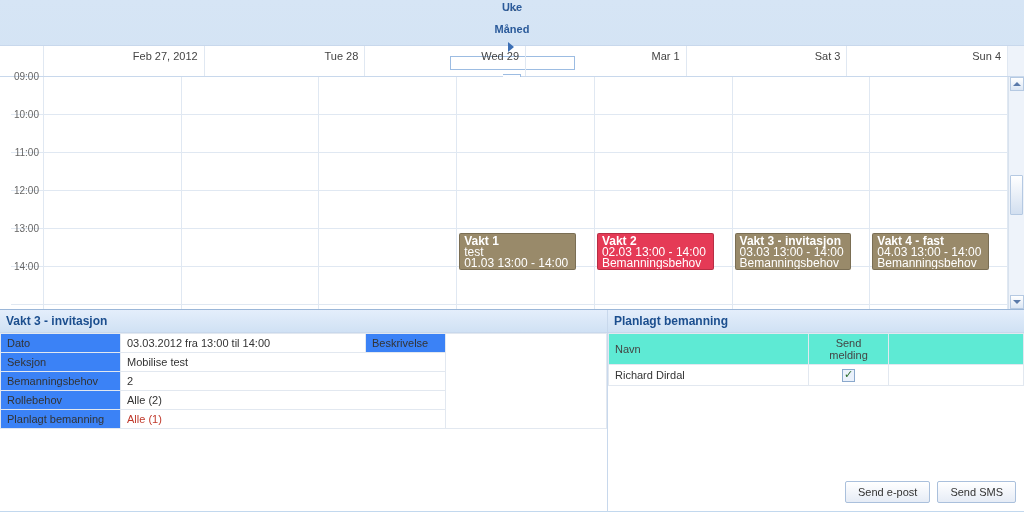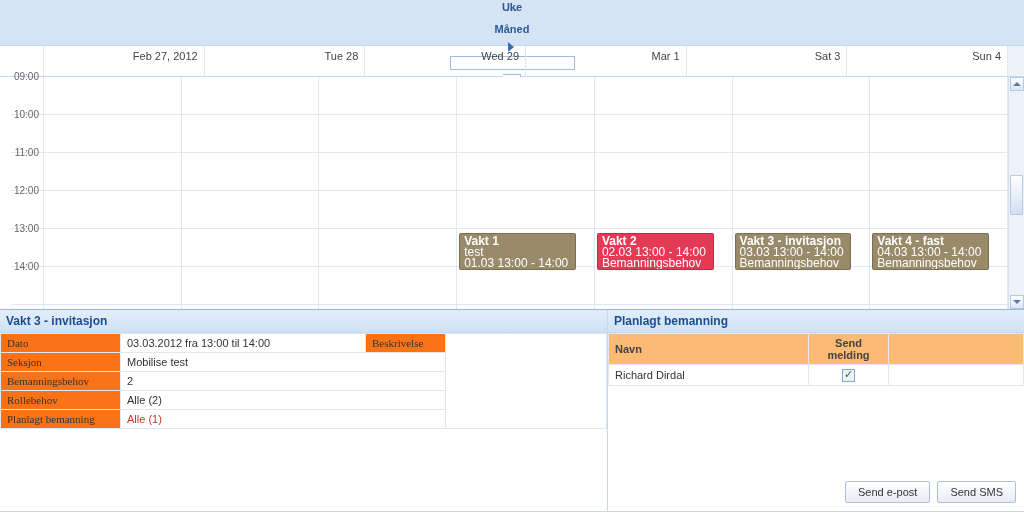--- a/index.html
+++ b/index.html
@@ -209,23 +209,23 @@
     border:1px solid #e2e8f0;
     padding:3px 6px;
     text-align:left;
     background:#fff;
   }
   .detail-table th {
     background:#f5f8fc;
     font-weight:normal;
     color:#444;
   }
-  .detail-table .lbl { width:120px; background:#f97316; color:#333;font-family:Liberation Serif, serif;}
+  .detail-table .lbl { width:120px; background:#3b82f6; color:#333;}
   .red-text { color:#c0392b; }
-  .right-table th { font-weight:bold; color:#444; background:#fdba74; }
+  .right-table th { font-weight:normal; color:#444; background:#5eead4; }
   .chk {
     width:13px;height:13px;
     display:inline-block;
     border:1px solid #8aa8cc;
     background:#eaf1fb;
     position:relative;
     vertical-align:middle;
   }
   .chk.checked::after {
     content:"✓";

